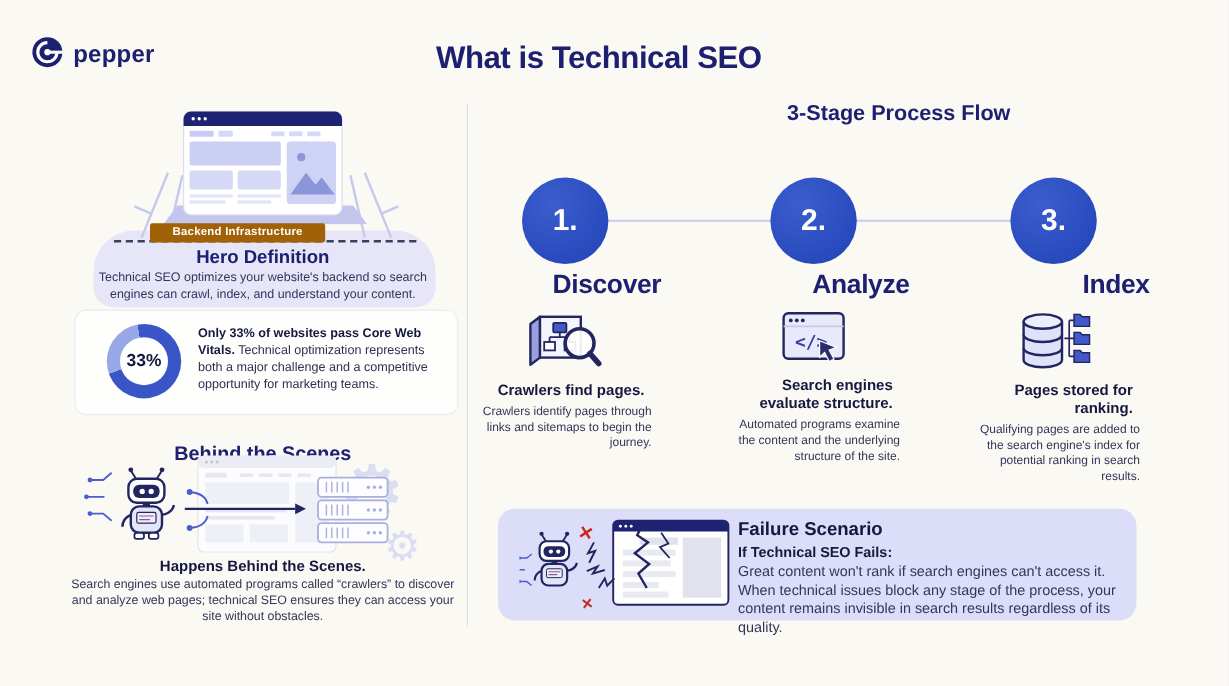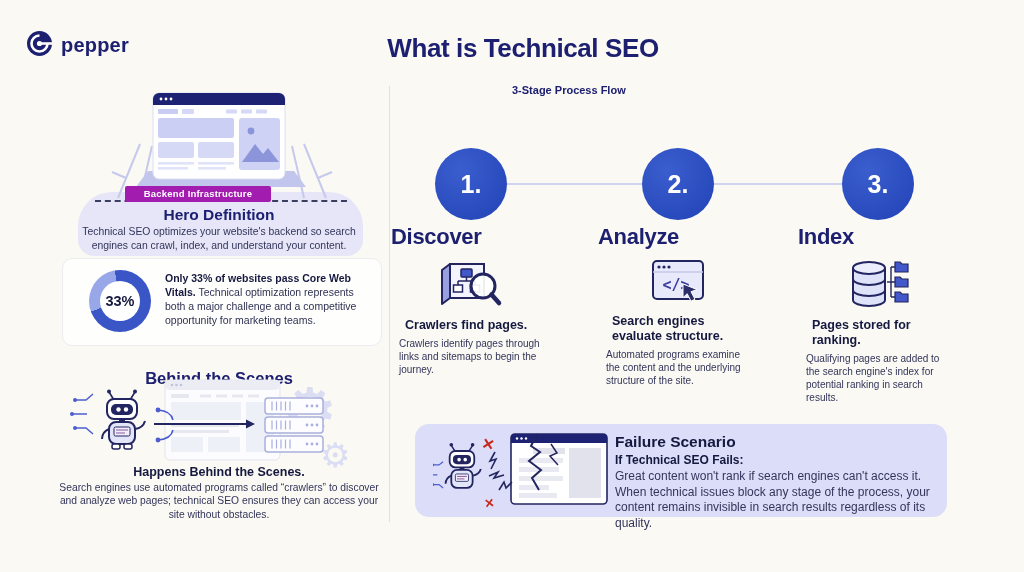--- a/index.html
+++ b/index.html
@@ -3,54 +3,54 @@
 <meta charset="utf-8">
 <style>
   html,body{margin:0;padding:0;}
   body{font-family:"Liberation Sans",sans-serif;background:#e9e9e9;}
   .canvas{position:relative;width:1024px;height:572px;background:#faf9f4;overflow:hidden;}
   .abs{position:absolute;}
 
   
   .logo{left:26px;top:30px;display:flex;align-items:center;gap:8px;}
   .logo-word{font-size:20px;font-weight:800;color:#1d2070;letter-spacing:.2px;}
-  .main-title{left:338px;top:33px;width:370px;text-align:center;font-size:26px;font-weight:800;color:#1d2070;letter-spacing:-.4px;}
+  .main-title{left:314px;top:33px;width:370px;text-align:center;font-size:26px;font-weight:800;color:#1d2070;letter-spacing:-.4px;}
 
   .v-divider{left:389px;top:86px;width:1px;height:436px;background:#e0dfec;}
 
   
   .hero-cloud{left:78px;top:192px;width:285px;height:64px;background:#e6e6f8;border-radius:34px 34px 16px 16px;}
   .pedestal-top{left:136px;top:171px;width:170px;height:16px;background:#c2c5ec;clip-path:polygon(7% 0,93% 0,100% 100%,0 100%);}
   .dashed-line{left:95px;top:200px;width:252px;border-top:2.5px dashed #3c3e60;}
-  .hero-banner{left:125px;top:186px;width:146px;height:16px;background:#a21caf;color:#fff;font-size:9.5px;font-weight:800;text-align:center;line-height:16px;border-radius:2px;letter-spacing:.2px;}
+  .hero-banner{left:125px;top:186px;width:146px;height:16px;background:#a16207;color:#fff;font-size:9.5px;font-weight:800;text-align:center;line-height:16px;border-radius:2px;letter-spacing:.2px;}
   .hero-heading{left:64px;top:206px;width:310px;text-align:center;font-size:15.5px;font-weight:800;color:#1d2070;}
   .hero-body{left:72px;top:225px;width:294px;text-align:center;font-size:10.4px;color:#33355a;line-height:1.3;}
 
   
   .stat-card{left:62px;top:258px;width:318px;height:86px;background:#fefefc;border:1px solid #ececf1;border-radius:10px;}
   .donut{position:absolute;left:26px;top:11px;width:62px;height:62px;border-radius:50%;
          background:conic-gradient(from 0deg,#3a55c6 0deg 250deg,#97a7e8 250deg 350deg,#3a55c6 350deg 360deg);
          display:flex;align-items:center;justify-content:center;}
   .donut-hole{width:40px;height:40px;border-radius:50%;background:#fff;display:flex;align-items:center;justify-content:center;
               font-size:14.5px;font-weight:800;color:#15183f;}
   .stat-text{position:absolute;left:102px;top:13px;width:204px;font-size:10.5px;line-height:1.33;color:#2f3152;}
   .stat-text b{font-weight:800;color:#15183f;}
 
   
   .behind-heading{left:64px;top:349px;width:310px;text-align:center;font-size:16.5px;font-weight:800;color:#1d2070;margin-top:20px;}
   .behind-caption{left:64px;top:465px;width:310px;text-align:center;font-size:12.5px;font-weight:800;color:#15183f;}
   .behind-body{left:52px;top:481px;width:334px;text-align:center;font-size:10.3px;color:#33355a;line-height:1.3;}
 
   
-  .process-heading{left:512px;top:84px;width:330px;text-align:left;font-size:11px;font-weight:800;color:#1d2070;}
+  .process-heading{left:512px;top:84px;width:330px;text-align:right;font-size:18px;font-weight:800;color:#1d2070;}
   .connector{left:470px;top:183px;width:410px;height:2px;background:#cfd3ef;}
   .stage-circle{width:72px;height:72px;border-radius:50%;background:radial-gradient(circle at 35% 30%,#3b5ecf 0%,#2749bb 75%);
                 color:#fff;font-size:25px;font-weight:800;display:flex;align-items:center;justify-content:center;}
   .c1{left:435px;top:148px;} .c2{left:642px;top:148px;} .c3{left:842px;top:148px;}
-  .stage-col{top:224px;width:160px;text-align:left;}
+  .stage-col{top:224px;width:160px;text-align:right;}
   .s1{left:391px;} .s2{left:598px;} .s3{left:798px;}
   .stage-title{font-size:22px;font-weight:800;color:#1d2070;letter-spacing:-.3px;}
   .stage-icon{display:block;margin:8px auto 4px;}
   .stage-caption{margin:2px auto 0;width:132px;font-size:12.5px;font-weight:800;color:#15183f;line-height:1.2;}
   .stage-body{margin:4px auto 0;width:144px;font-size:10px;color:#33355a;line-height:1.3;}
 
   
   .failure-box{left:415px;top:424px;width:532px;height:93px;background:#dcddf8;border-radius:14px;}
   .failure-art{position:absolute;left:18px;top:6px;}
   .failure-text{position:absolute;left:200px;top:9px;width:322px;}

